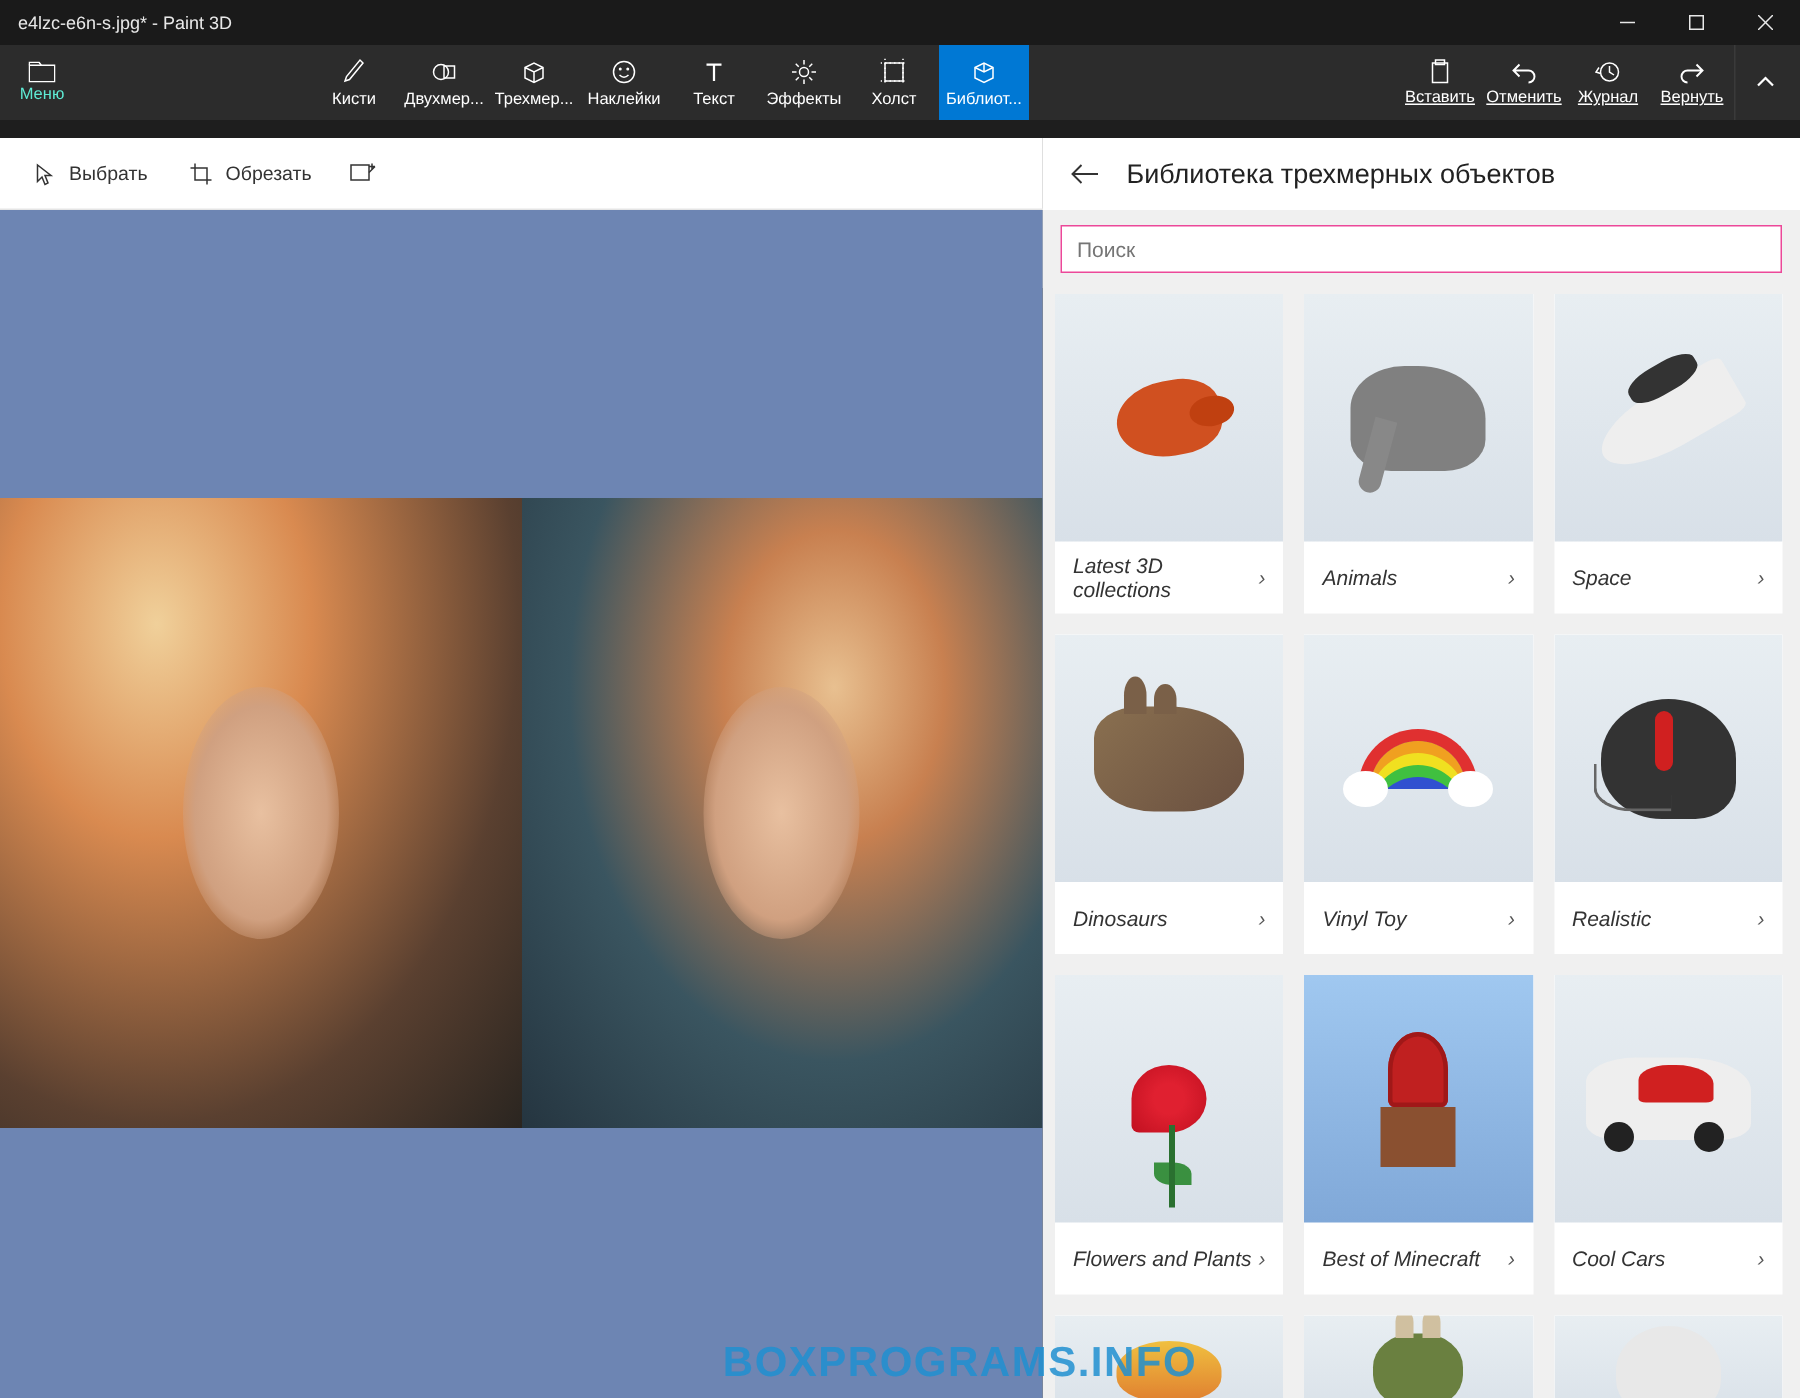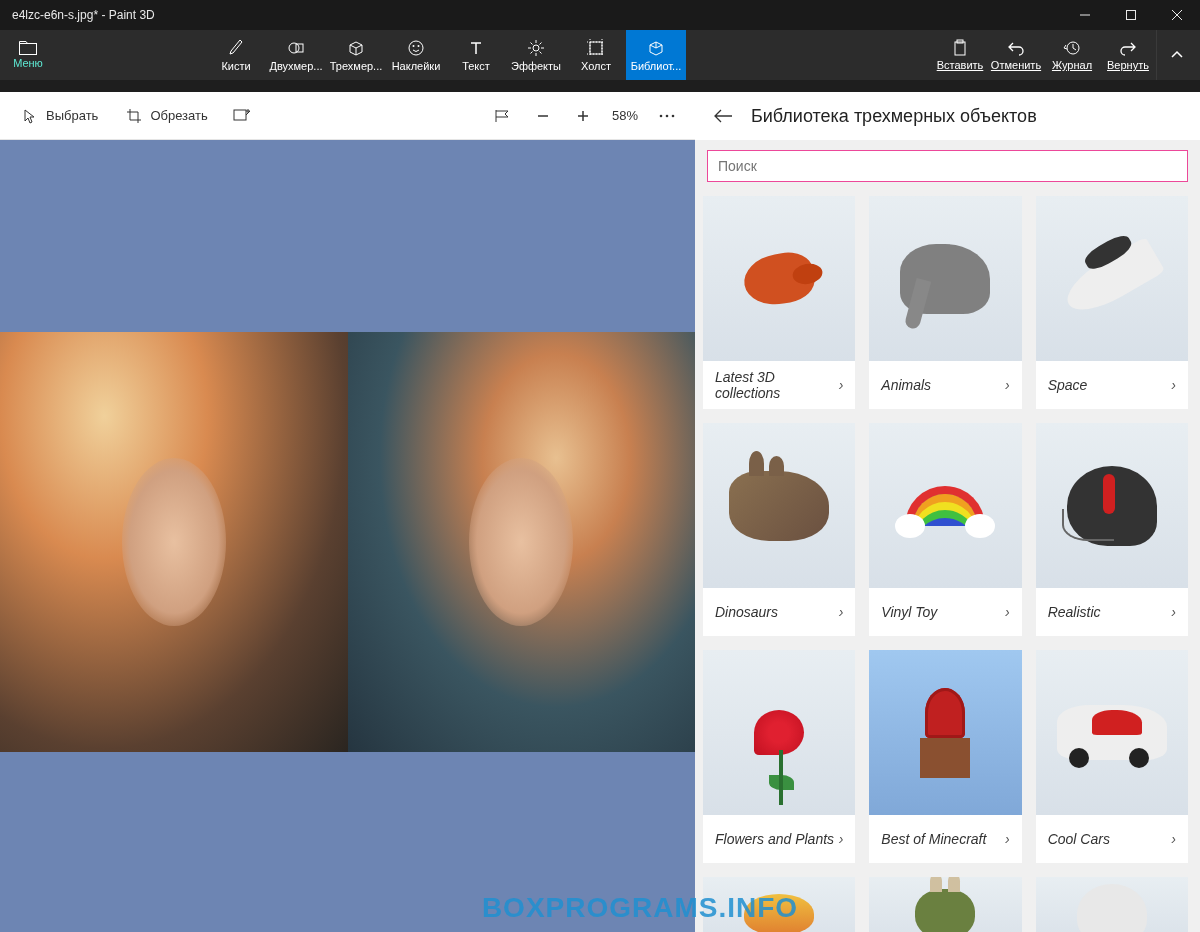--- a/index.html
+++ b/index.html
@@ -274,46 +274,20 @@
             <path d="M4 1 L4 12 L15 12 M1 4 L12 4 L12 15" fill="none" stroke="#333"></path>
           </svg>
         <span>Обрезать</span>
       </div>
       <div class="sub-icon-only">
         <svg width="18" height="16" viewBox="0 0 18 16">
             <rect x="1" y="2" width="12" height="10" fill="none" stroke="#333"></rect>
             <path d="M13 7 L17 3 M15 1 L15 5 M13 3 L17 3" stroke="#333"></path>
           </svg>
       </div>
-      <div class="zoom-controls">
-        <div class="sub-icon-only">
-          <svg width="18" height="14" viewBox="0 0 18 14">
-              <path d="M2 1 L2 13 M2 2 L14 2 L11 5 L14 8 L2 8" fill="none" stroke="#333"></path>
-            </svg>
-        </div>
-        <div class="sub-icon-only">
-          <svg width="14" height="14" viewBox="0 0 14 14">
-              <line x1="2" y1="7" x2="12" y2="7" stroke="#333" stroke-width="1.5"></line>
-            </svg>
-        </div>
-        <div class="sub-icon-only">
-          <svg width="14" height="14" viewBox="0 0 14 14">
-              <line x1="2" y1="7" x2="12" y2="7" stroke="#333" stroke-width="1.5"></line>
-              <line x1="7" y1="2" x2="7" y2="12" stroke="#333" stroke-width="1.5"></line>
-            </svg>
-        </div>
-        <span class="zoom-val">58%</span>
-        <div class="sub-icon-only">
-          <svg width="16" height="4" viewBox="0 0 16 4">
-              <circle cx="2" cy="2" r="1.3" fill="#333"></circle>
-              <circle cx="8" cy="2" r="1.3" fill="#333"></circle>
-              <circle cx="14" cy="2" r="1.3" fill="#333"></circle>
-            </svg>
-        </div>
-      </div>
     </div>
 
     <div class="canvas-area">
       <div class="canvas-photos">
         <div class="photo photo1">
             <div class="face"></div>
           </div>
         <div class="photo photo2">
             <div class="face"></div>
           </div>

